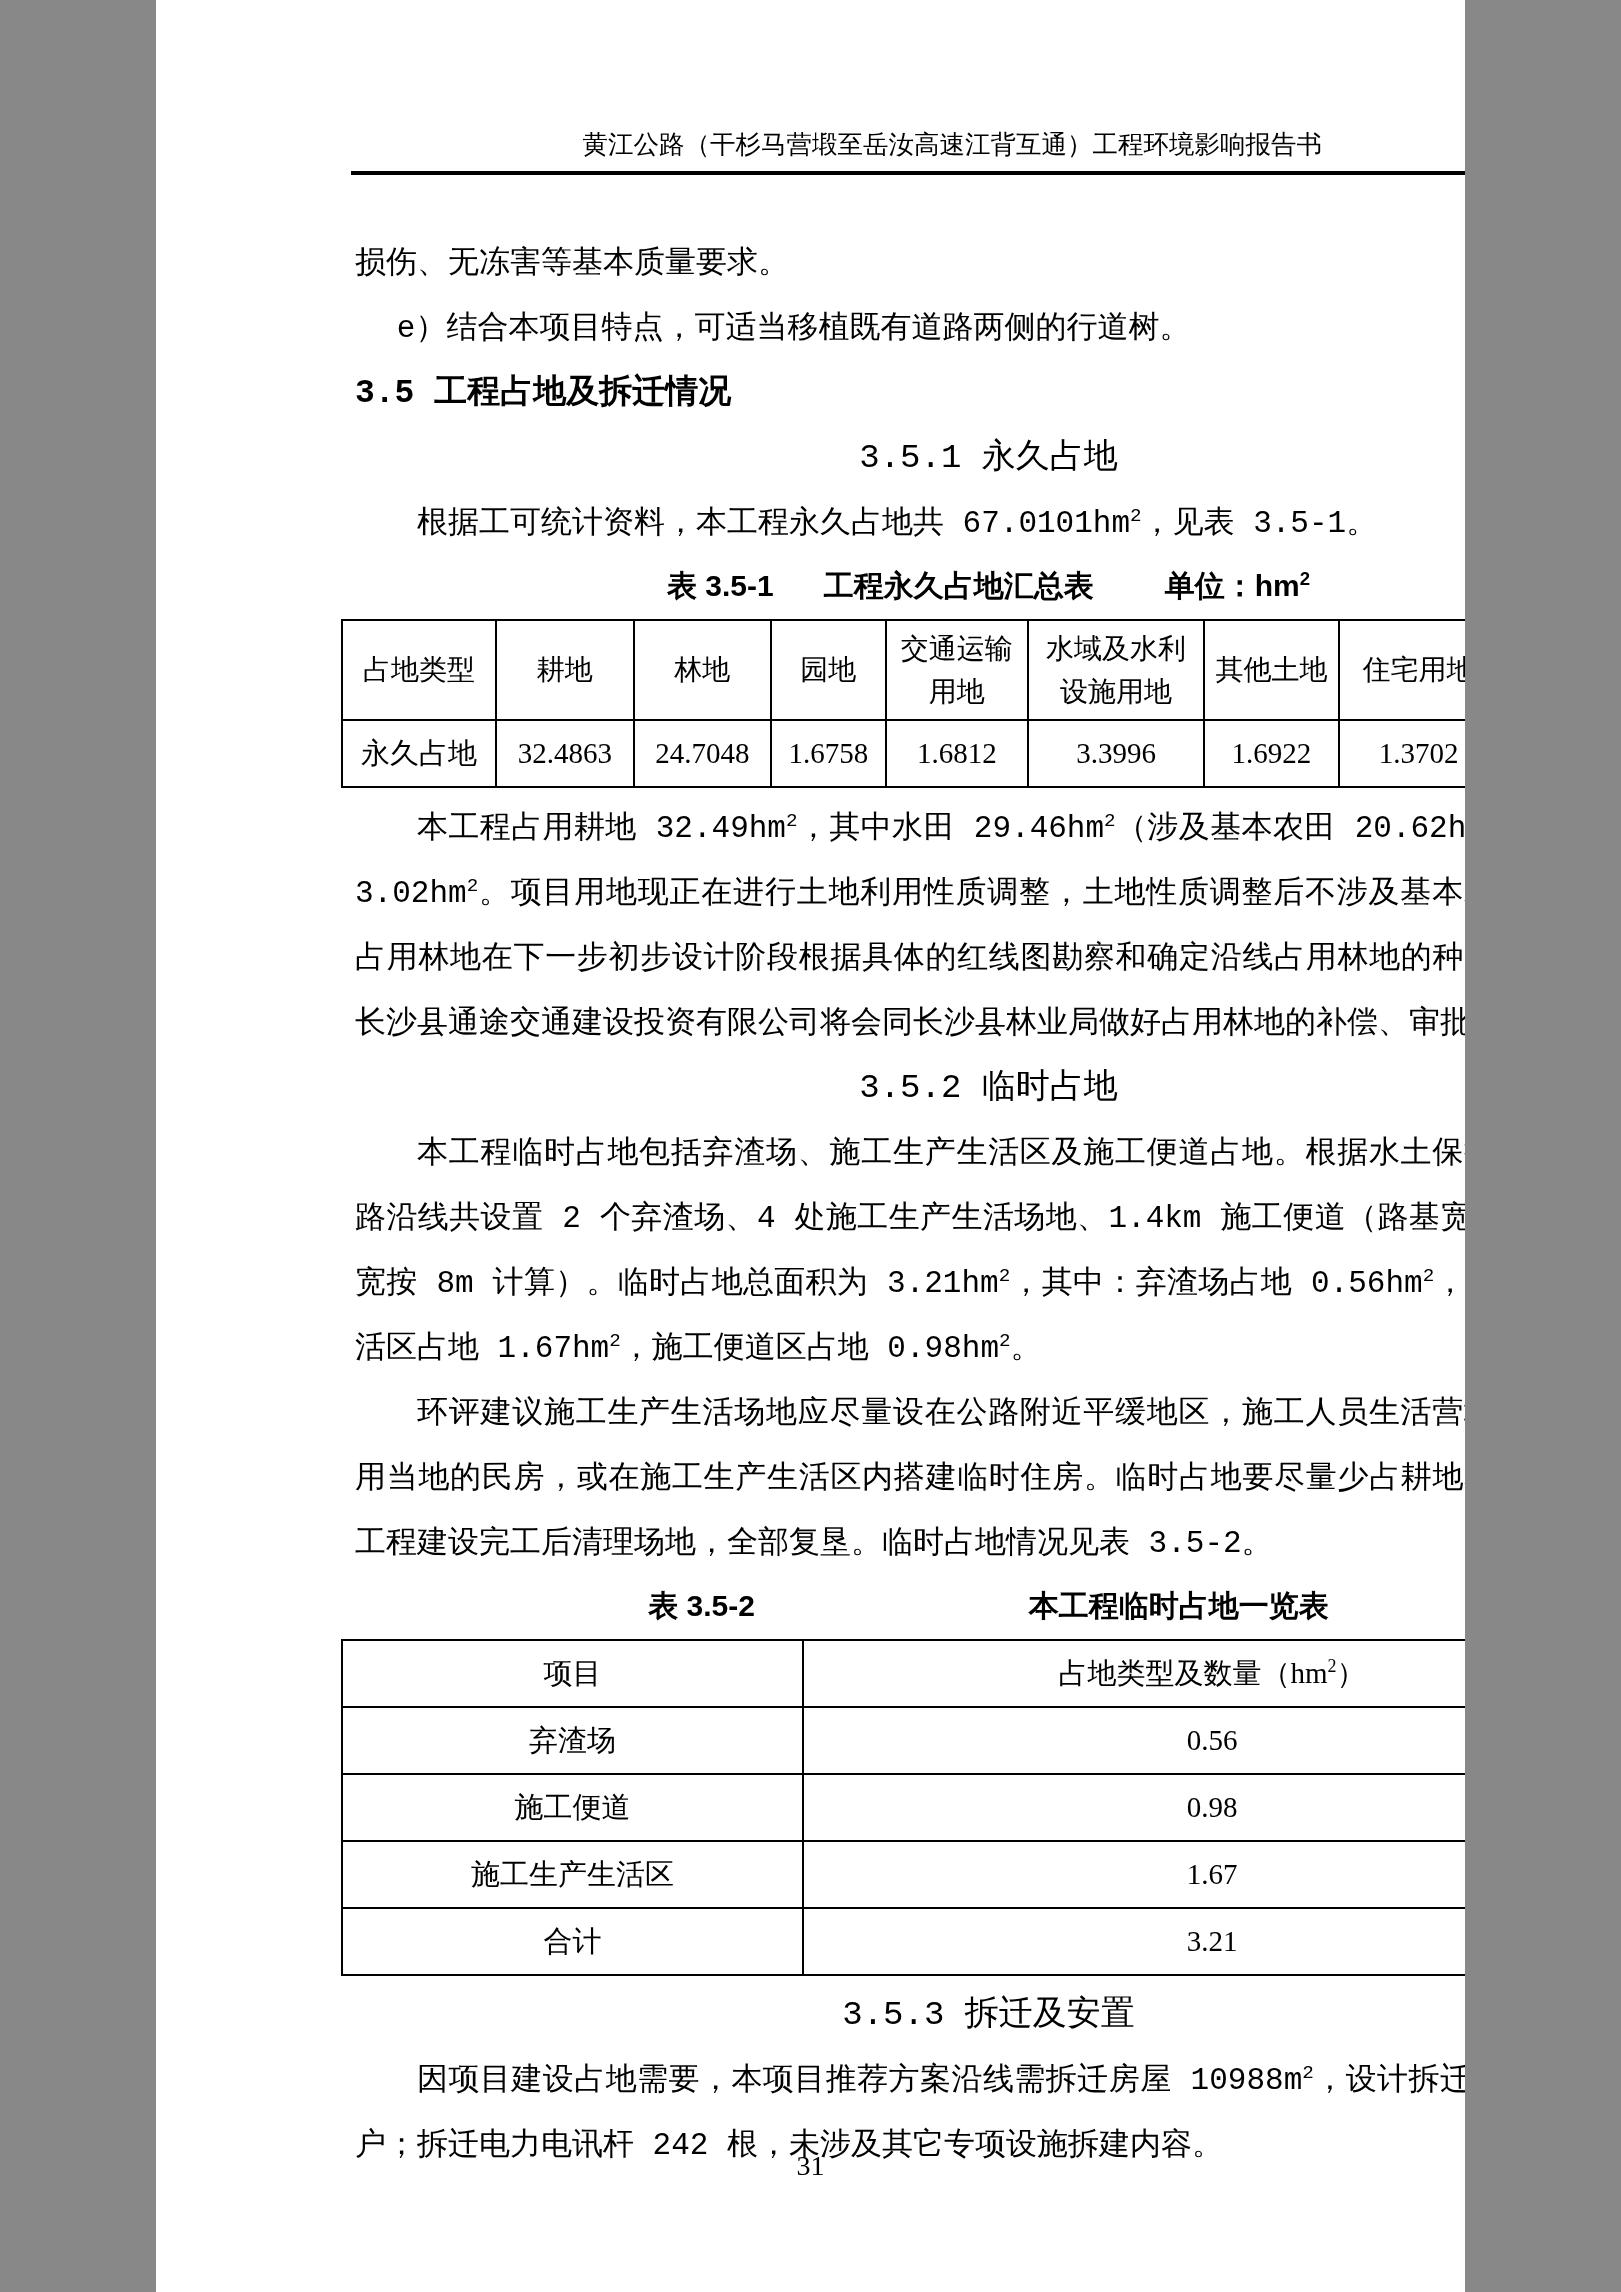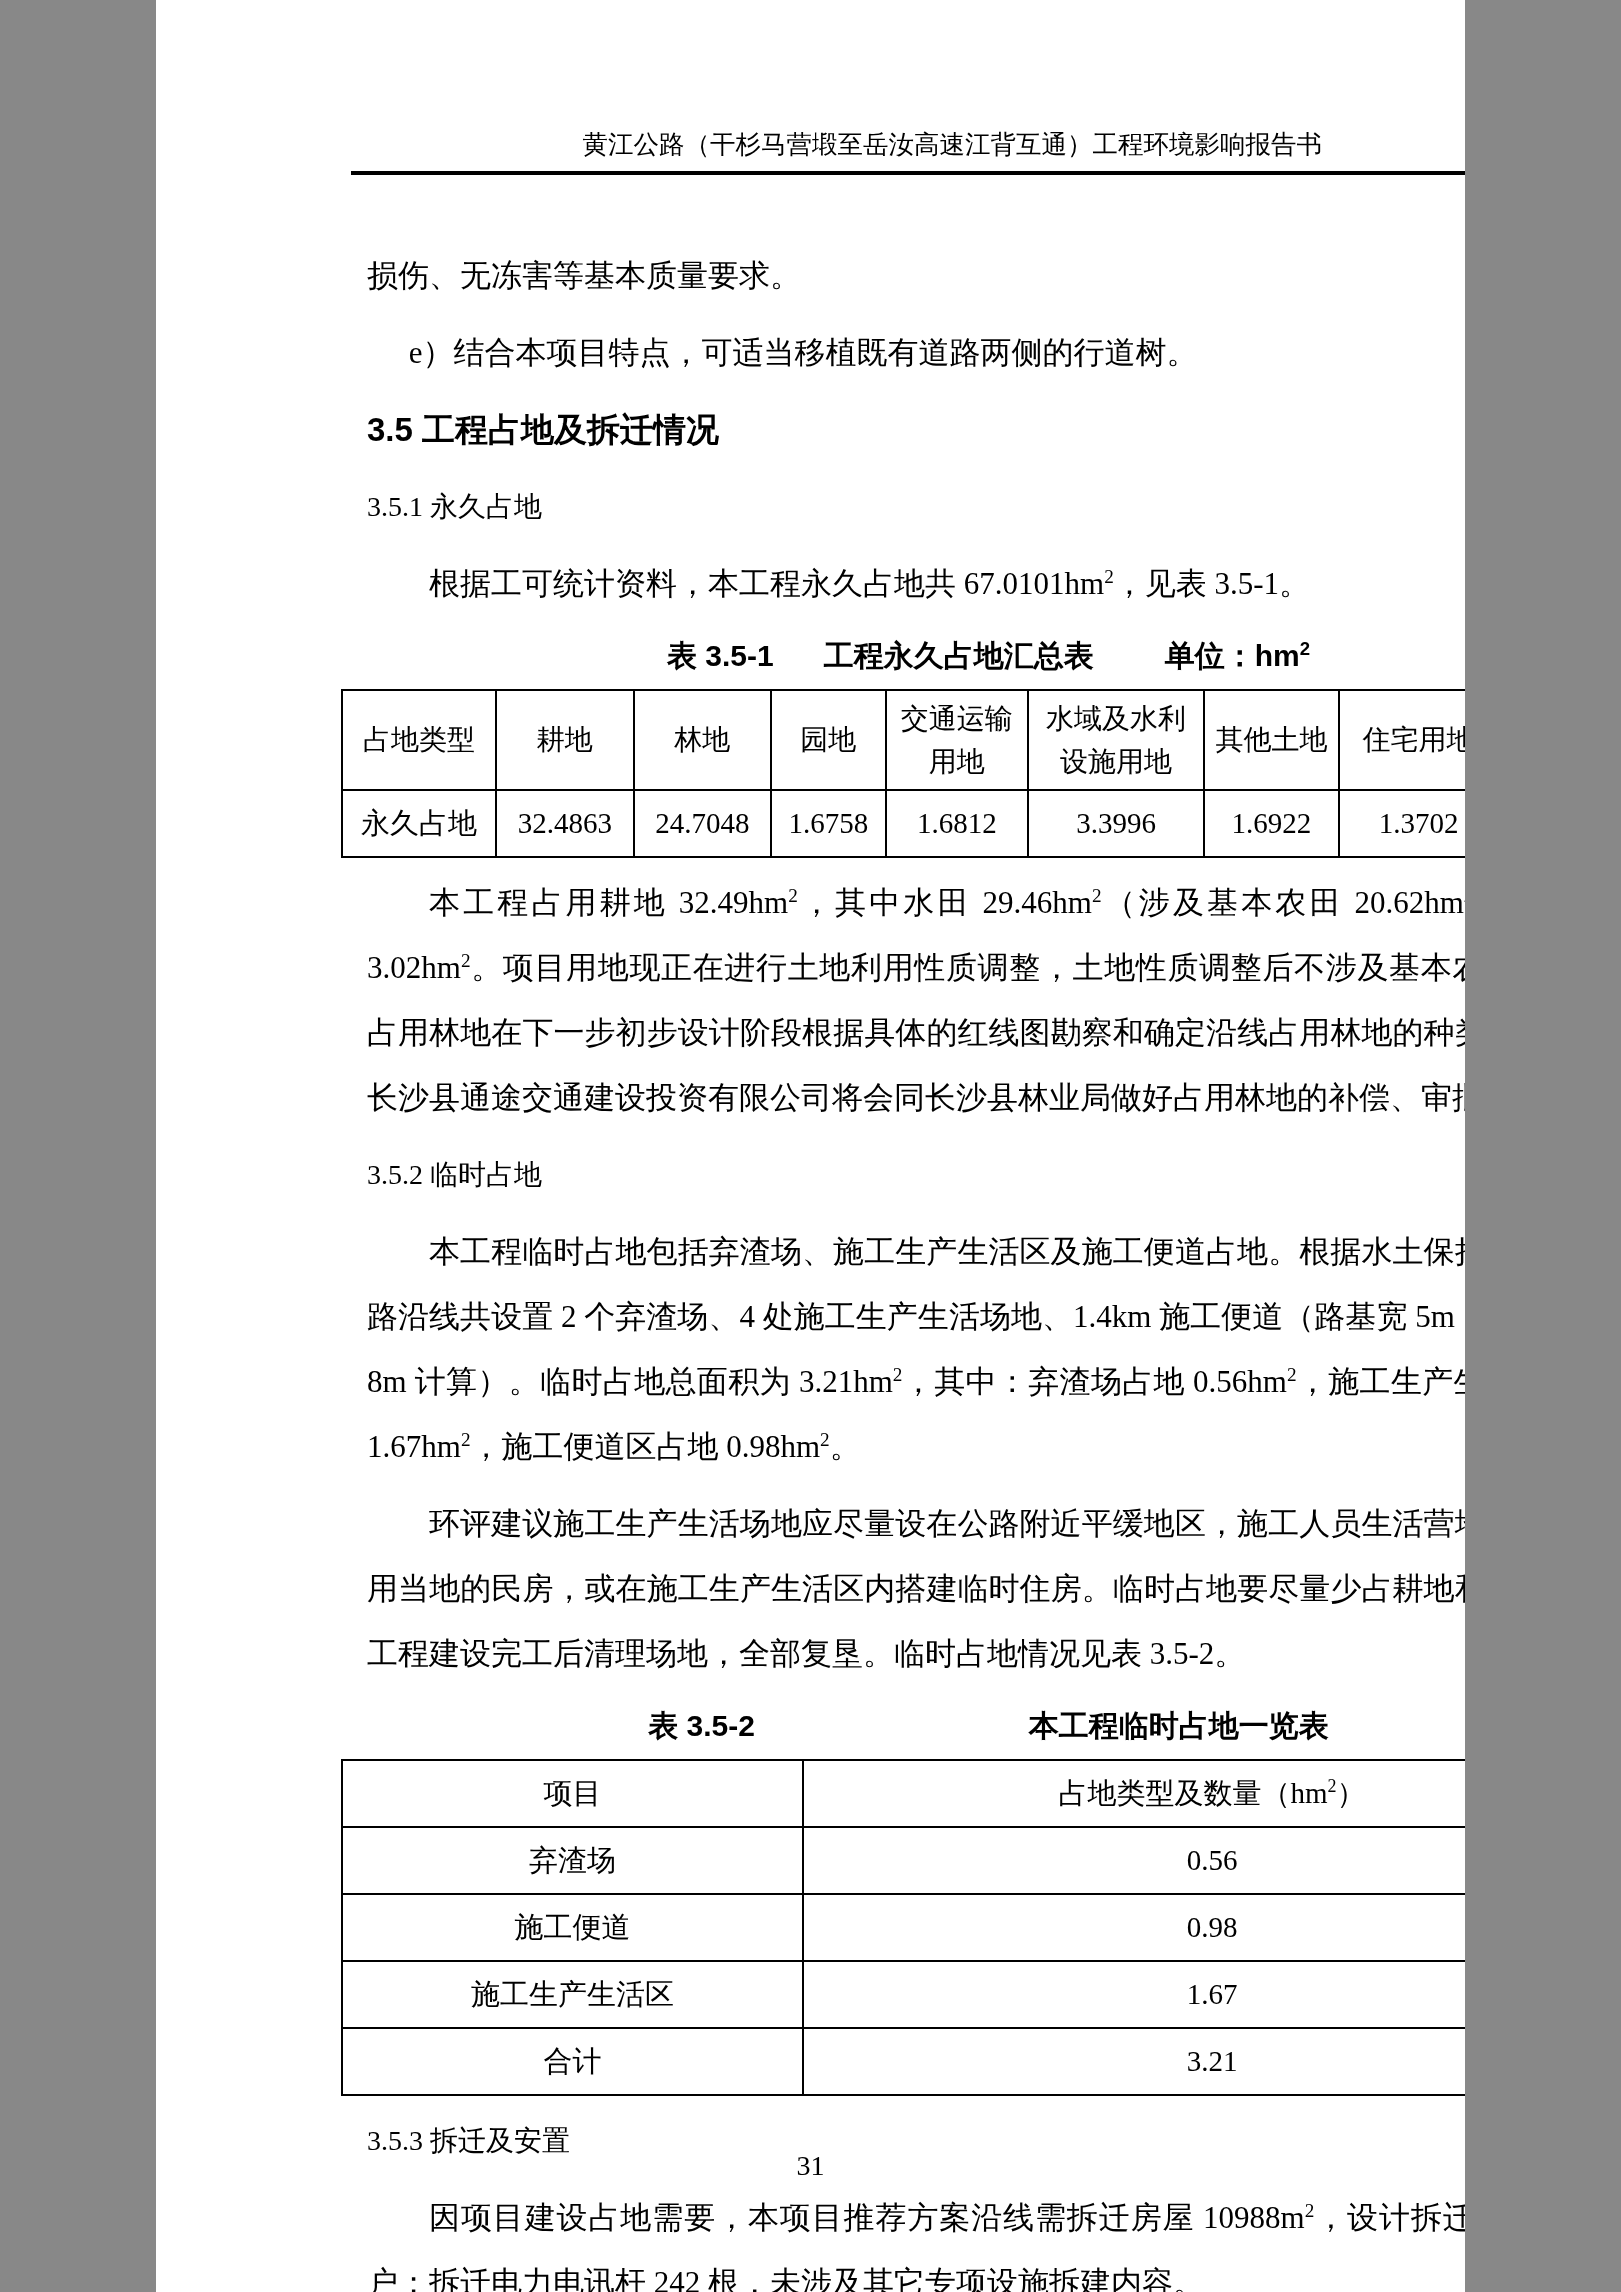--- a/index.html
+++ b/index.html
@@ -23,30 +23,30 @@
     position:absolute; top:171px; left:195px; width:1285px; height:3.9px;
     background:#000;
   }
 
   
   .content {
     position:absolute; top:231px; left:199px; width:1267px;
     font-size:31px; line-height:65px;
     text-align:justify; text-justify:inter-ideograph;
   }
-  .content p { margin:12px; }
+  .content p { margin:0;font-family:Liberation Mono, monospace; }
   .indent-2 { text-indent:2em; }
   .indent-13 { text-indent:1.35em; }
 
   .h-major {
     font-family:"Liberation Sans","DejaVu Sans",sans-serif;
     font-weight:bold; font-size:33px; line-height:65px;
     text-align:left;
   }
-  .h-minor { font-size:28px; line-height:65px; text-align:left; }
+  .h-minor { font-size:34px; line-height:65px; text-align:center; }
 
   
   .tbl-caption {
     display:flex; justify-content:center; align-items:flex-end;
     font-weight:bold; font-size:30px; line-height:55px;
     margin:2px 0 5.9px 0; text-align:center;
   }
   .cap-label, .cap-title {
     font-family:"Liberation Sans","DejaVu Sans",sans-serif;
   }

